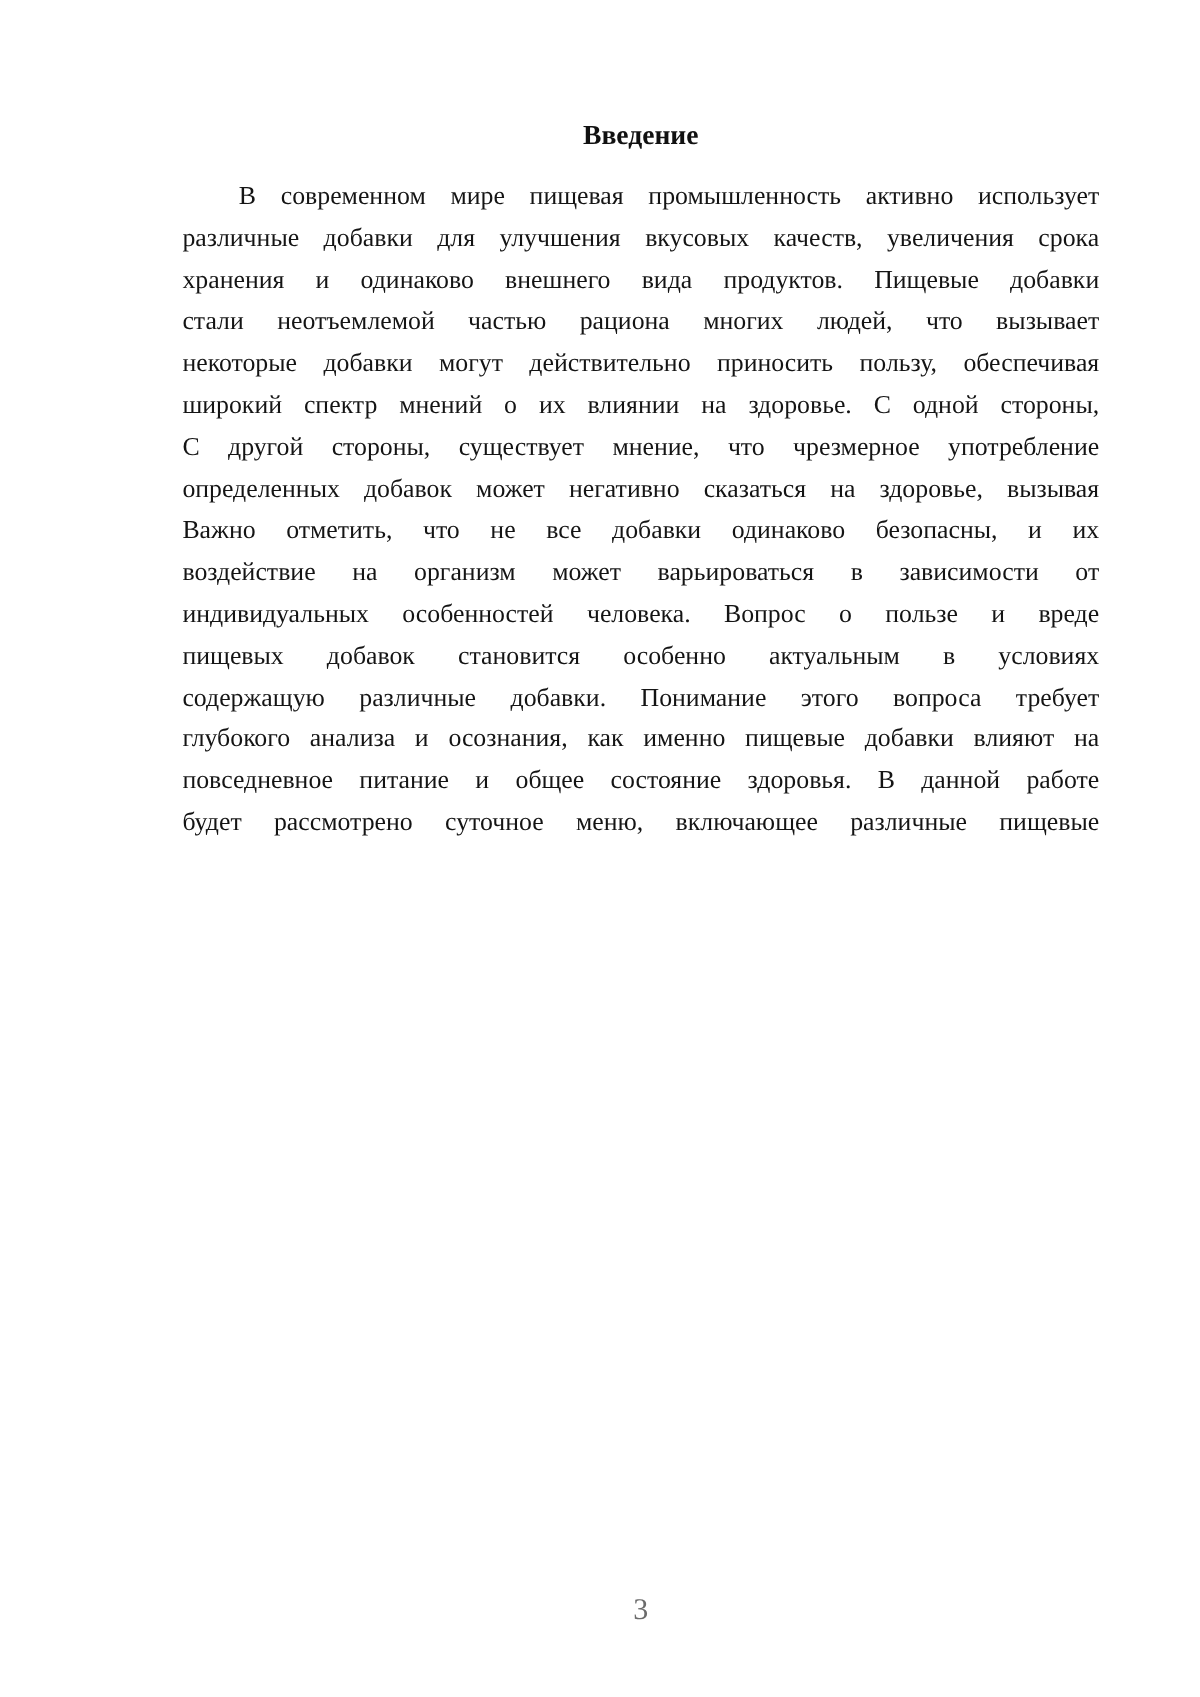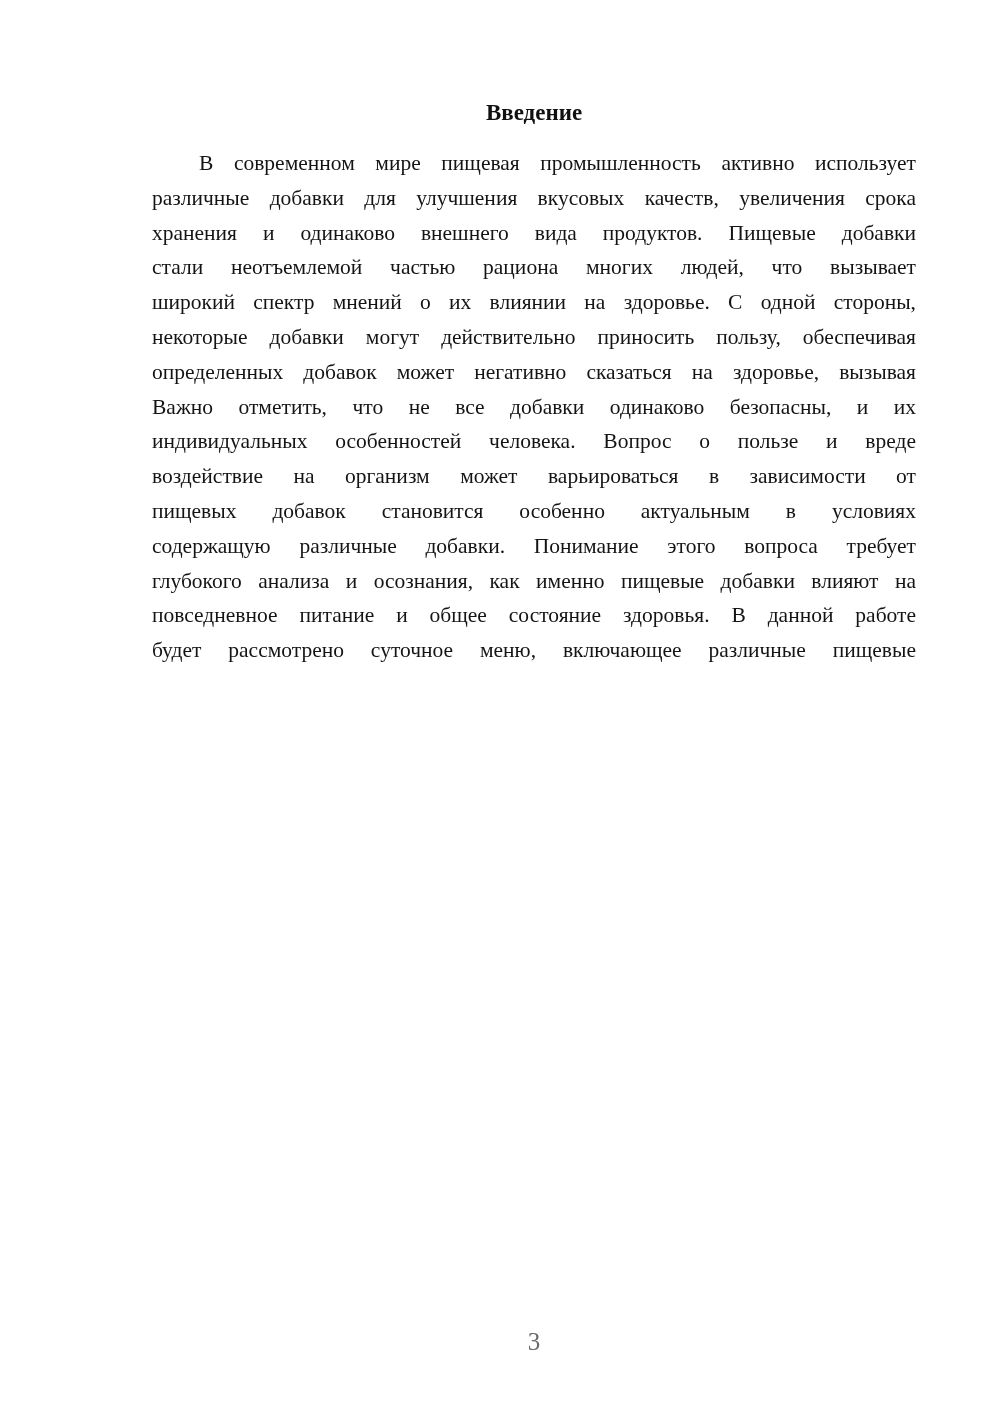--- a/index.html
+++ b/index.html
@@ -64,26 +64,27 @@
 <body>
 
 <div class="page">
   <div class="content">
     <div class="heading">Введение</div>
     <div class="paragraph" id="paragraph">
         <div class="line first">В современном мире пищевая промышленность активно использует</div>
         <div class="line">различные добавки для улучшения вкусовых качеств, увеличения срока</div>
         <div class="line">хранения и одинаково внешнего вида продуктов. Пищевые добавки</div>
         <div class="line">стали неотъемлемой частью рациона многих людей, что вызывает</div>
+        <div class="line">некоторые добавки могут действительно приносить пользу, обеспечивая</div>
         <div class="line">широкий спектр мнений о их влиянии на здоровье. С одной стороны,</div>
-        <div class="line">некоторые добавки могут действительно приносить пользу, обеспечивая</div>
+        <div class="line">С другой стороны, существует мнение, что чрезмерное употребление</div>
         <div class="line">определенных добавок может негативно сказаться на здоровье, вызывая</div>
         <div class="line">Важно отметить, что не все добавки одинаково безопасны, и их</div>
+        <div class="line">воздействие на организм может варьироваться в зависимости от</div>
         <div class="line">индивидуальных особенностей человека. Вопрос о пользе и вреде</div>
-        <div class="line">воздействие на организм может варьироваться в зависимости от</div>
         <div class="line">пищевых добавок становится особенно актуальным в условиях</div>
         <div class="line">содержащую различные добавки. Понимание этого вопроса требует</div>
         <div class="line">глубокого анализа и осознания, как именно пищевые добавки влияют на</div>
         <div class="line">повседневное питание и общее состояние здоровья. В данной работе</div>
         <div class="line">будет рассмотрено суточное меню, включающее различные пищевые</div>
       </div>
   </div>
   <div class="page-number">3</div>
 </div>
 

